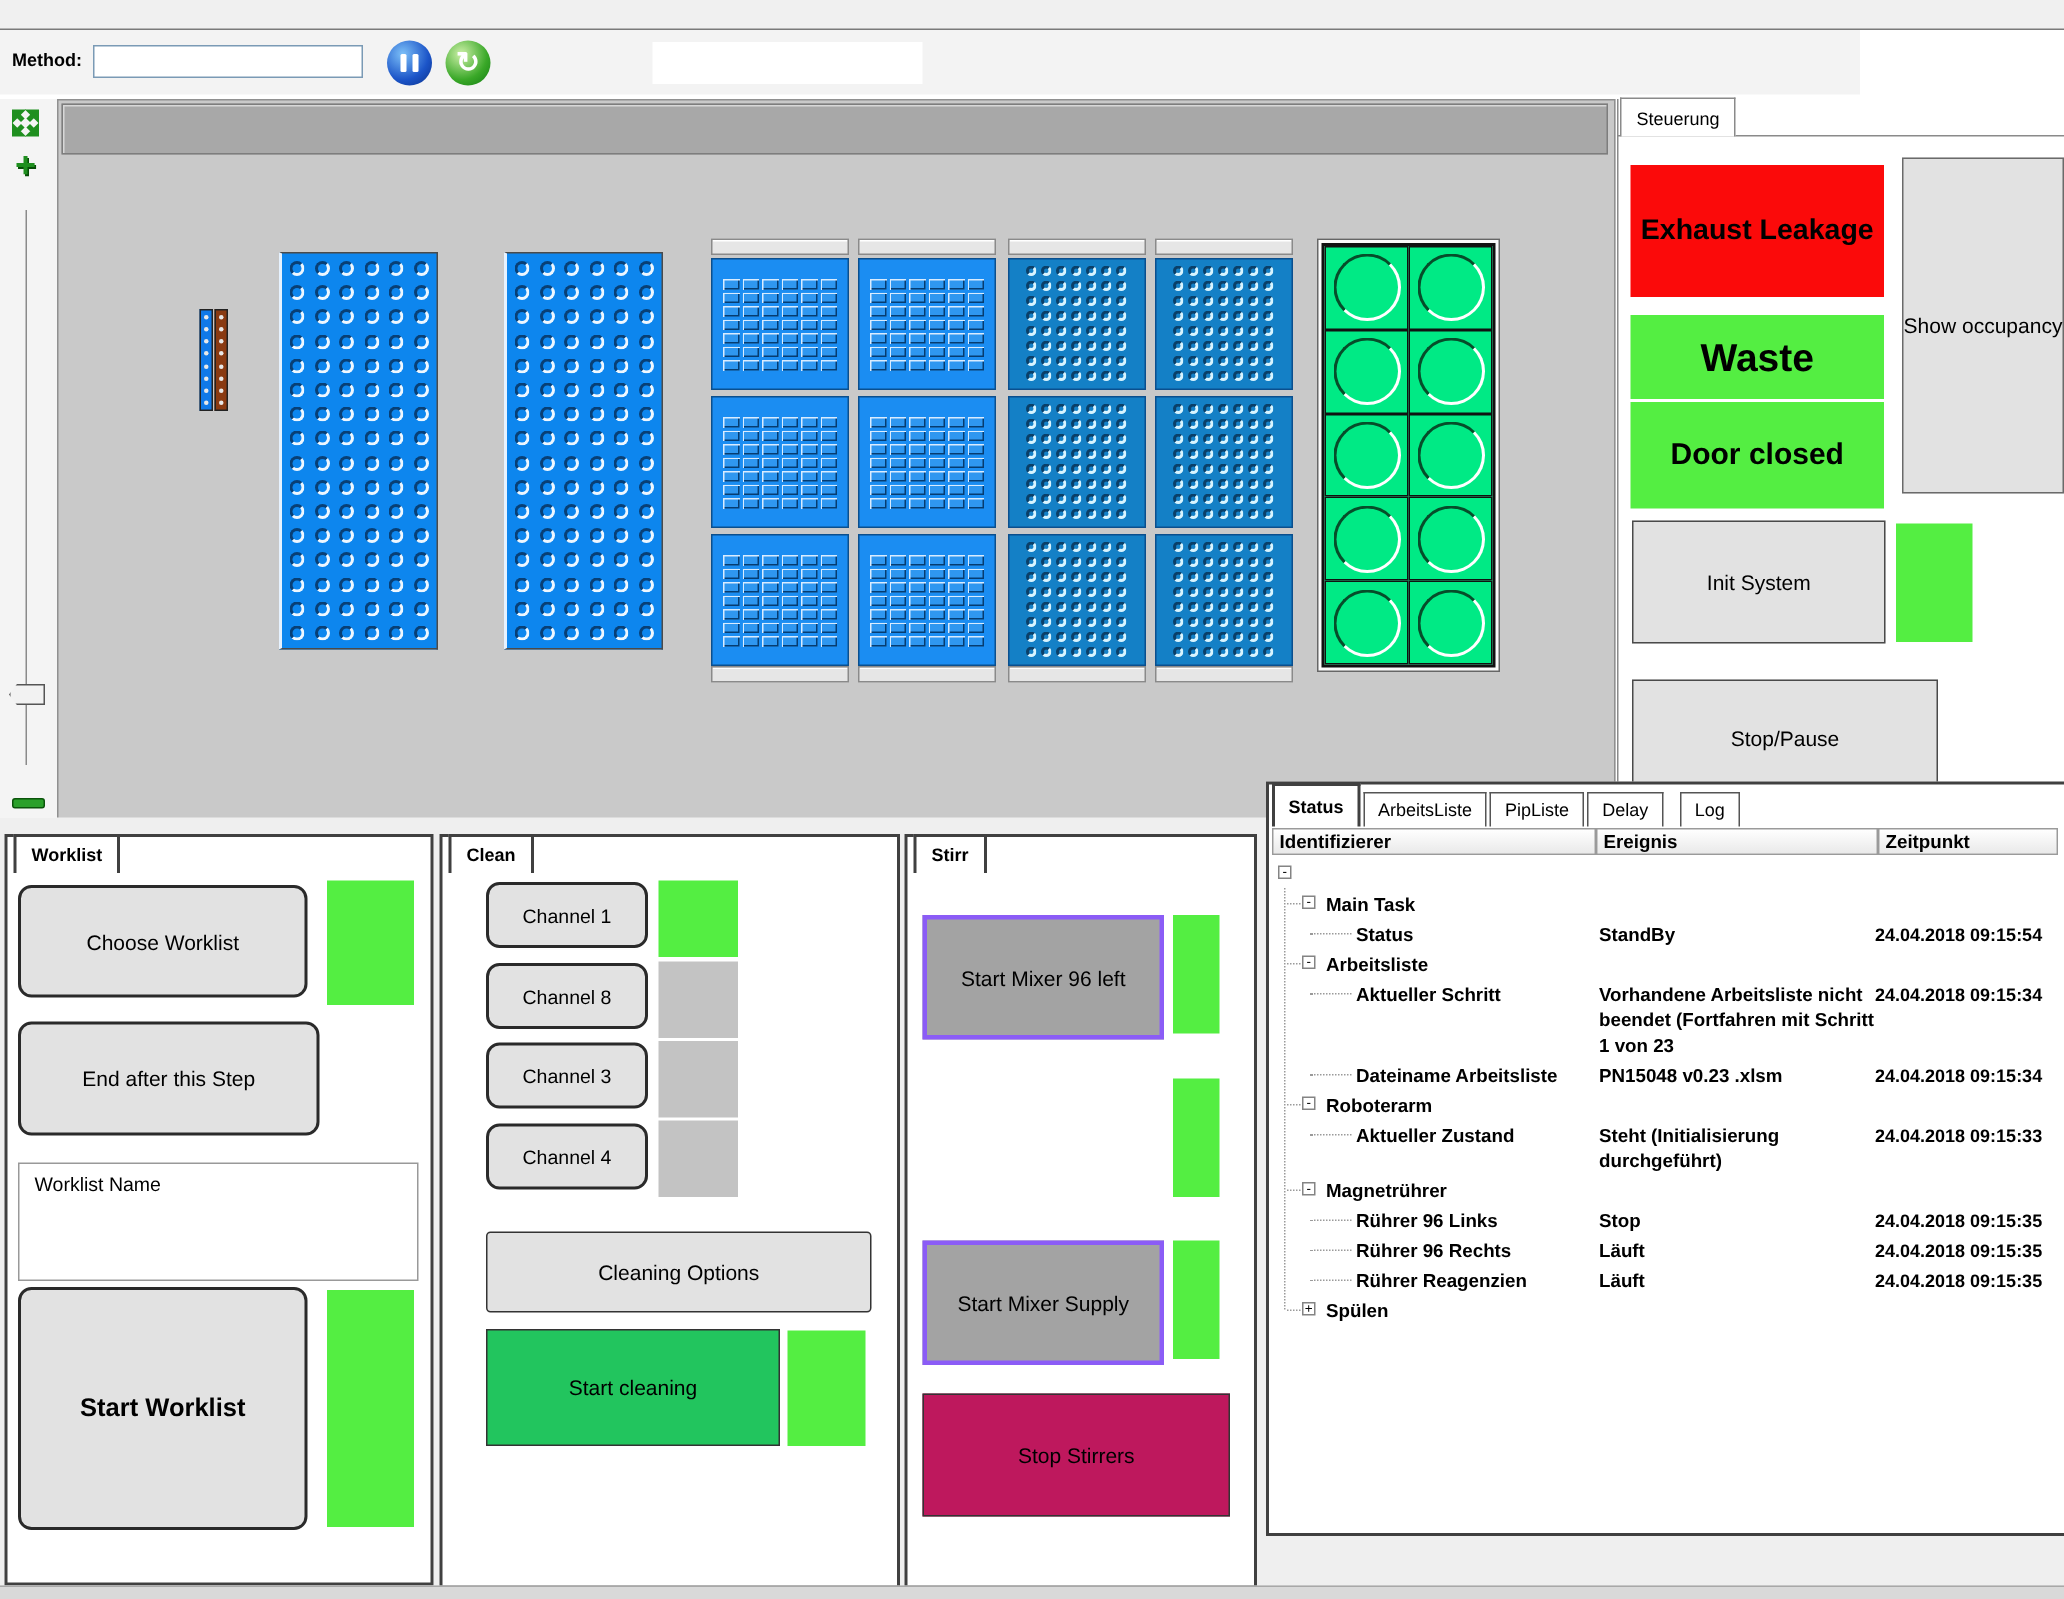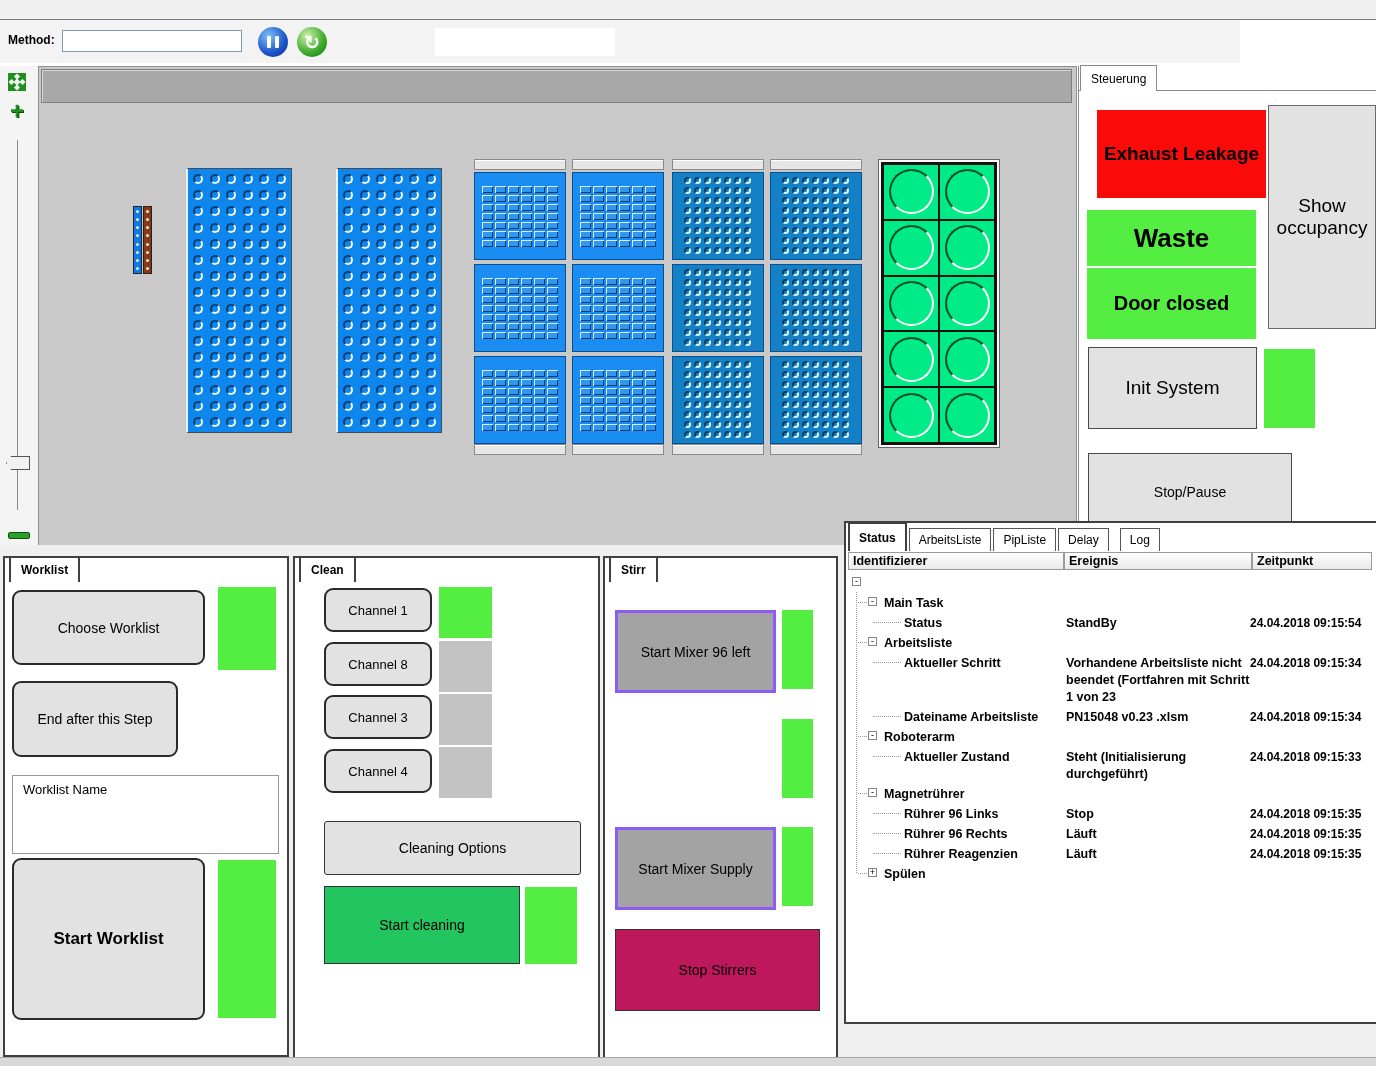--- a/index.html
+++ b/index.html
@@ -54,45 +54,45 @@
   #trough{position:absolute;left:839px;top:92px;width:122px;height:289px;background:#fafafa;border:1px solid #666;padding:2px;box-sizing:border-box;}
   #trough-in{width:100%;height:100%;border:2px solid #111;display:grid;grid-template-columns:1fr 1fr;grid-template-rows:repeat(5,1fr);box-sizing:border-box;}
   .tcell{background:var(--tgreen);border:1px solid #111;display:flex;align-items:center;justify-content:center;box-sizing:border-box;}
   .tcirc{width:45px;height:45px;border-radius:50%;border:2px solid;border-color:#064d2a #fff #fff #064d2a;box-sizing:border-box;}
   
   #rpanel-line{position:absolute;left:1078px;top:90px;width:298px;border-top:1px solid #8a8a8a;}
   #rpanel-left{position:absolute;left:1078px;top:66px;height:479px;border-left:1px solid #8a8a8a;}
   #rtab{position:absolute;left:1080px;top:65px;height:25px;padding:0 10px;background:#fff;border:1px solid #8a8a8a;border-bottom:none;
         display:flex;align-items:center;font-size:12px;}
   .lamp{position:absolute;display:flex;align-items:center;justify-content:center;text-align:center;font-weight:bold;color:#000;}
-  #lamp-exhaust{left:1087px;top:110px;width:169px;height:88px;background:var(--red);font-size:19px;margin-left:10px;}
+  #lamp-exhaust{left:1087px;top:110px;width:169px;height:88px;background:var(--red);font-size:19px;}
   #lamp-waste{left:1087px;top:210px;width:169px;height:56px;background:var(--green);font-size:26px;}
   #lamp-door{left:1087px;top:268px;width:169px;height:71px;background:var(--green);font-size:20px;}
-  .sqbtn{position:absolute;background:#e2e2e2;border:1px solid #4a4a4a;display:flex;align-items:center;justify-content:center;font-size:19px;text-align:center;}
+  .sqbtn{position:absolute;background:#e2e2e2;border:1px solid #4a4a4a;display:flex;align-items:center;justify-content:center;font-size:14px;text-align:center;}
   #btn-occupancy{left:1268px;top:105px;width:106px;height:222px;border-color:#6a6a6a;}
   #btn-init{left:1088px;top:347px;width:167px;height:80px;}
   #ind-init{position:absolute;left:1264px;top:349px;width:51px;height:79px;background:var(--green);}
   #btn-stop{left:1088px;top:453px;width:202px;height:76px;font-size:14px;}
   
   #bottombg{position:absolute;left:0;top:545px;width:1376px;height:521px;background:#efefef;}
   #bottomstrip{position:absolute;left:0;top:1057px;width:1376px;height:9px;background:#d9d9d9;border-top:1px solid #a8a8a8;}
   .panel{position:absolute;background:#fff;border:2px solid #404040;box-sizing:border-box;}
   #panel-worklist{left:3px;top:556px;width:286px;height:501px;}
   #panel-clean{left:293px;top:556px;width:307px;height:503px;}
   #panel-stirr{left:603px;top:556px;width:235px;height:503px;}
   #panel-status{left:844px;top:521px;width:544px;height:503px;}
   .ptab{position:absolute;top:-2px;left:4px;height:26px;background:#fff;border:2px solid #404040;border-bottom:none;
         padding:0 10px;display:flex;align-items:center;font-size:12px;font-weight:bold;box-sizing:border-box;}
   .gbtn{position:absolute;background:#e2e2e2;border:2px solid #2a2a2a;border-radius:9px;display:flex;align-items:center;justify-content:center;font-size:14px;text-align:center;box-sizing:border-box;}
   .ind{position:absolute;background:var(--green);}
   .ind.off{background:var(--goff);}
   
   #wk-choose{left:7px;top:32px;width:193px;height:75px;}
   #wk-ind1{left:213px;top:29px;width:58px;height:83px;}
-  #wk-end{left:7px;top:123px;width:166px;height:76px;}
+  #wk-end{left:7px;top:123px;width:201px;height:76px;}
   #wk-name{position:absolute;left:7px;top:217px;width:267px;height:79px;background:#fff;border:1px solid #999;font-size:13px;padding:6px 10px;box-sizing:border-box;}
   #wk-start{left:7px;top:300px;width:193px;height:162px;font-size:17px;font-weight:bold;}
   #wk-ind2{left:213px;top:302px;width:58px;height:158px;}
   
   .chbtn{position:absolute;left:29px;width:108px;height:44px;background:#e2e2e2;border:2px solid #2a2a2a;border-radius:9px;display:flex;align-items:center;justify-content:center;font-size:13px;box-sizing:border-box;}
   #ch1{top:30px;} #ch2{top:84px;} #ch3{top:137px;} #ch4{top:191px;}
   .chind{position:absolute;left:144px;width:53px;height:51px;}
   #chind1{top:29px;} #chind2{top:83px;} #chind3{top:136px;} #chind4{top:189px;}
   #clean-opts{position:absolute;left:29px;top:263px;width:255px;height:52px;background:#e2e2e2;border:1px solid #333;border-radius:3px;display:flex;align-items:center;justify-content:center;font-size:14px;}
   #clean-start{position:absolute;left:29px;top:328px;width:196px;height:78px;background:#22c55e;border:1px solid #333;display:flex;align-items:center;justify-content:center;font-size:14px;box-sizing:border-box;}

